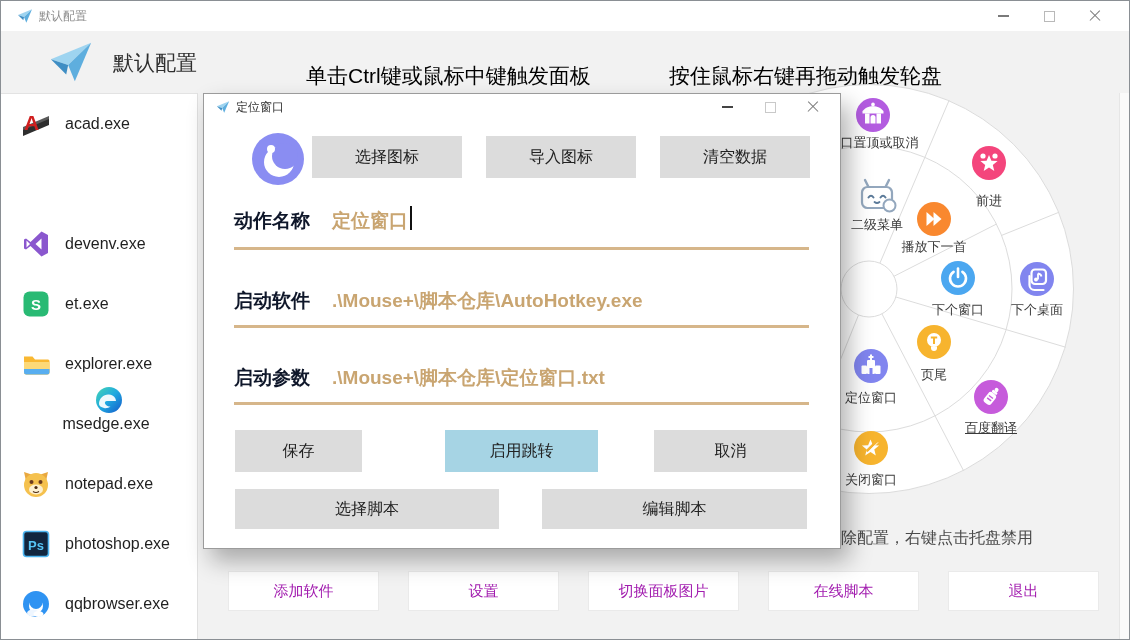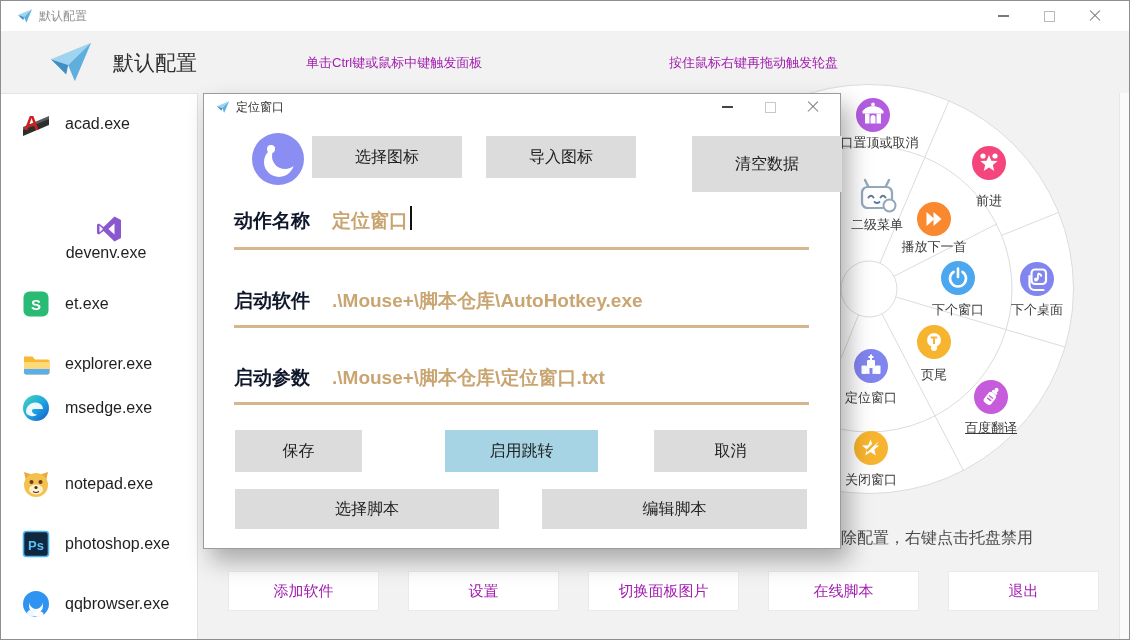--- a/index.html
+++ b/index.html
@@ -12,21 +12,21 @@
   .winctl{position:absolute;top:0;height:30px;width:44px;display:flex;align-items:center;justify-content:center;cursor:default;}
   .minus-g{width:11px;height:1.5px;background:#7a7a7a;}
   .square-g{width:9px;height:9px;border:1.2px solid #b9b9b9;}
   .x-g{position:relative;width:12px;height:12px;}
   .x-g::before,.x-g::after{content:"";position:absolute;left:-1px;top:5px;width:14px;height:1.4px;background:#7a7a7a;}
   .x-g::before{transform:rotate(45deg);} .x-g::after{transform:rotate(-45deg);}
   
   .header{position:absolute;left:0;top:30px;width:100%;height:62px;background:#f2f2f2;}
   .header .plane{position:absolute;left:44px;top:8px;width:52px;height:46px;}
   .header .profile{position:absolute;left:112px;top:18px;font-size:21px;font-weight:500;color:#2f2f2f;}
-  .hint{position:absolute;top:23px;font-size:13px;color:#a21caf;}
+  .hint{position:absolute;top:31px;font-size:21px;color:#000000;}
   
   .sidebar{position:absolute;left:0;top:92px;width:197px;height:547px;background:#fff;
            border-top:1px solid #e3e3e3;border-right:1px solid #e0e0e0;box-sizing:border-box;}
   .side-item{position:absolute;left:0;width:196px;height:60px;display:flex;align-items:center;cursor:pointer;}
   .side-item .ic{width:30px;height:30px;margin-left:20px;flex:0 0 30px;}
   .side-item .lbl{margin-left:14px;font-size:16px;color:#1f1f1f;}
   .icon-chrome{width:30px;height:30px;border-radius:50%;position:relative;
      background:conic-gradient(from -60deg,#ea4335 0 120deg,#fbbc05 0 240deg,#34a853 0 360deg);}
   .icon-chrome::before{content:"";position:absolute;inset:7px;background:#fff;border-radius:50%;}
   .icon-chrome::after{content:"";position:absolute;inset:9.5px;background:#4285f4;border-radius:50%;}
@@ -211,21 +211,21 @@
 
   <div class="sidebar">
     <div class="side-item" style="top:0px;">
       <svg class="ic" viewBox="0 0 30 30">
         <polygon points="2,18 28,7 28,13 2,24" fill="#5a5a5a"></polygon>
           <polygon points="2,21 28,10 28,16 2,27" fill="#2e2e2e"></polygon>
         <text x="3" y="21" font-size="21" font-weight="bold" fill="#d01f1f">A</text>
         </svg>
       <span class="lbl">acad.exe</span>
     </div>
-    <div class="side-item" style="top:120px;flex-direction:column;">
+    <div class="side-item" style="top:120px;">
       <svg class="ic" viewBox="0 0 30 30">
         <path d="M20.5 2.5 27 6 v18 l-6.5 3.5 -11-10.5 -4.5 3.5 -2-1 v-9 l2-1 4.5 3.5 Z" fill="#8a57ce"></path>
         <polygon points="20.5,9.5 14.5,15 20.5,20.5" fill="#fff"></polygon>
         <polygon points="5.5,18.5 9,15 5.5,11.5" fill="#fff"></polygon>
         </svg>
       <span class="lbl">devenv.exe</span>
     </div>
     <div class="side-item" style="top:180px;">
       <svg class="ic" viewBox="0 0 30 30">
         <rect x="2.5" y="2.5" width="25" height="25" rx="6" fill="#29ba74"></rect>
@@ -234,21 +234,21 @@
       <span class="lbl">et.exe</span>
     </div>
     <div class="side-item" style="top:240px;">
       <svg class="ic" viewBox="0 0 30 30">
         <path d="M3 7.5 h8.5 l2.5 3 H27 a1.5 1.5 0 0 1 1.5 1.5 V23 a2.5 2.5 0 0 1 -2.5 2.5 H5.5 A2.5 2.5 0 0 1 3 23 Z" fill="#f9b832"></path>
         <path d="M3 13 h25.5 V23 a2.5 2.5 0 0 1 -2.5 2.5 H5.5 A2.5 2.5 0 0 1 3 23 Z" fill="#fdd978"></path>
         <path d="M3 20 h25.5 V23 a2.5 2.5 0 0 1 -2.5 2.5 H5.5 A2.5 2.5 0 0 1 3 23 Z" fill="#58aef0"></path>
         </svg>
       <span class="lbl">explorer.exe</span>
     </div>
-    <div class="side-item" style="top:284px;">
+    <div class="side-item" style="top:291px;flex-direction:column;">
       <svg class="ic" viewBox="0 0 30 30">
         <defs>
             <linearGradient id="eg" x1="0" y1="0" x2="1" y2="1">
           <stop offset="0" stop-color="#45d6b4"></stop>
               <stop offset="0.5" stop-color="#1fa8e0"></stop>
               <stop offset="1" stop-color="#1559c9"></stop>
         </linearGradient>
           </defs>
         <circle cx="15" cy="15" r="13" fill="url(#eg)"></circle>
         <path d="M5 19 c0-6 5-10 10-9.5 c4.5 .5 7 3.5 7 6.5 h-9 c-1.8 0-2.8 1.6-1.6 3.2 c1 1.4 3 2.3 5.1 2.3 c-2 1.5-4.5 2-6.5 1.5 C7 22.3 5 20.8 5 19 Z" fill="#fff" opacity="0.92"></path>
@@ -310,21 +310,21 @@
 
     <svg class="moon" viewBox="0 0 52 52">
       <circle cx="26" cy="26" r="26" fill="#8a8df2"></circle>
       <circle cx="27" cy="29" r="15" fill="#fff"></circle>
       <circle cx="33" cy="23" r="13" fill="#8a8df2"></circle>
       <circle cx="19" cy="16" r="4" fill="#fff"></circle>
       </svg>
 
     <div class="gbtn" style="left:108px;top:42px;width:150px;height:42px;">选择图标</div>
     <div class="gbtn" style="left:282px;top:42px;width:150px;height:42px;">导入图标</div>
-    <div class="gbtn" style="left:456px;top:42px;width:150px;height:56px;margin-left:32px;">清空数据</div>
+    <div class="gbtn" style="left:456px;top:42px;width:150px;height:42px;">清空数据</div>
 
     <span class="frow-label" style="top:114px;">动作名称</span>
     <span class="frow-value" style="top:114px;">定位窗口</span>
     <div class="caret" style="top:112px;"></div>
     <div class="underline" style="top:153px;"></div>
 
     <span class="frow-label" style="top:194px;">启动软件</span>
     <span class="frow-value" style="top:194px;">.\Mouse+\脚本仓库\AutoHotkey.exe</span>
     <div class="underline" style="top:231px;"></div>
 

